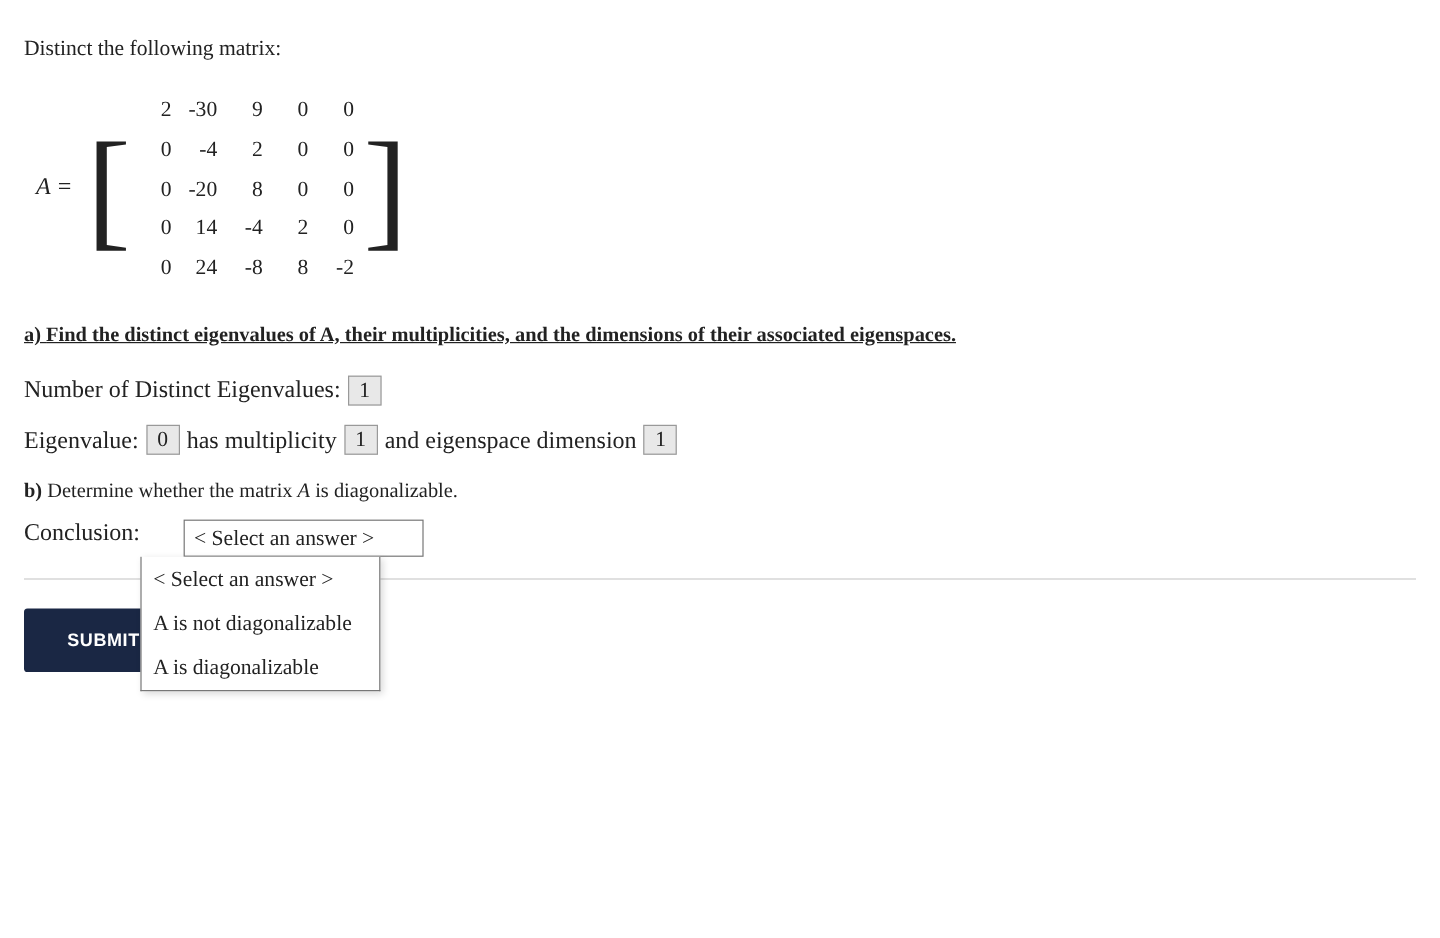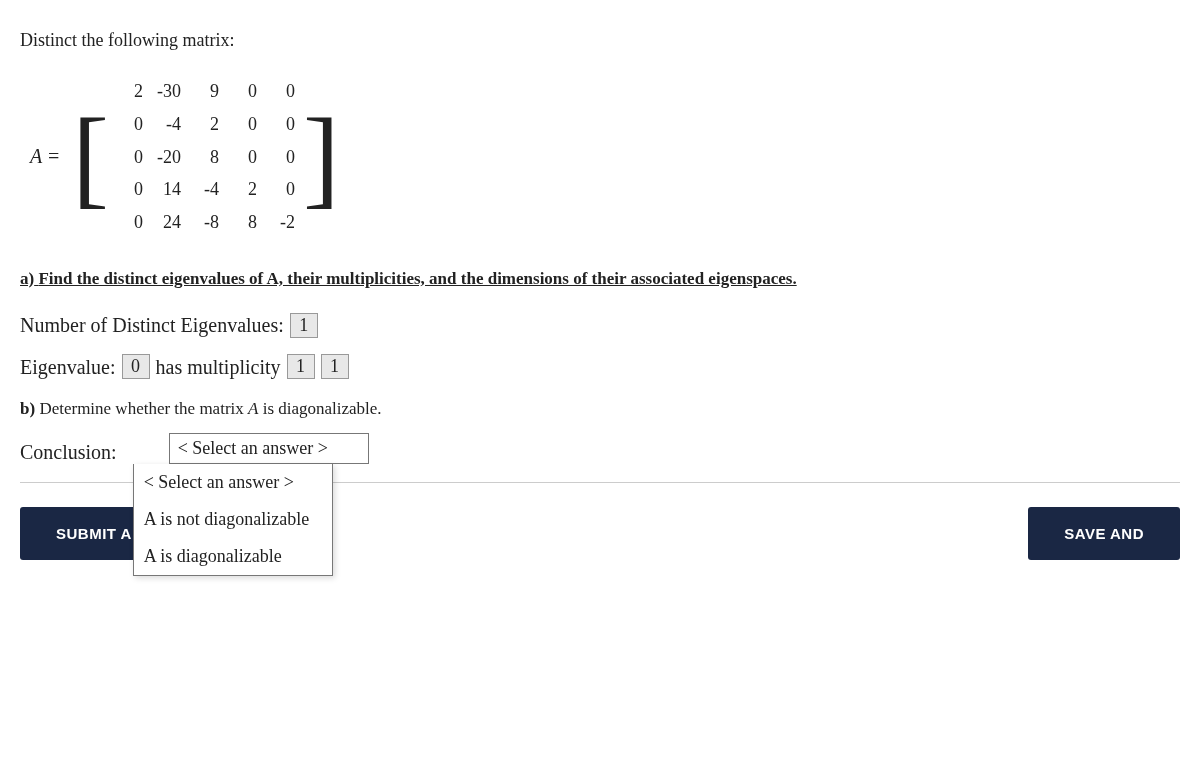--- a/index.html
+++ b/index.html
@@ -108,22 +108,22 @@
 
     .part-b {
       margin-top: 10px;
       margin-bottom: 14px;
       font-size: 17px;
     }
 
     .conclusion-line {
       font-size: 20px;
       display: flex;
-      align-items: flex-end;
-      gap: 16px;
+      align-items: flex-start;
+      gap: 0;
       margin-bottom: 0;
     }
 
     .select-wrapper {
       position: relative;
       display: inline-block;
       padding-left: 36px;
     }
 
     .conclusion-select {
@@ -267,20 +267,21 @@
 <div class="num-distinct">
   <span>Number of Distinct Eigenvalues:</span>
   <span class="inline-input">1</span>
 </div>
 
 <div class="eigenvalue-line">
   <span>Eigenvalue:</span>
   <span class="inline-input">0</span>
   <span>has multiplicity</span>
   <span class="inline-input">1</span>
+  <span>and eigenspace dimension</span>
   <span class="inline-input">1</span>
 </div>
 
 <p class="part-b">
   <strong>b)</strong>
   <span> Determine whether the matrix <em>A</em> is diagonalizable.</span>
 </p>
 
 <div class="conclusion-line">
   <span>Conclusion:</span>
@@ -293,14 +294,13 @@
       </div>
   </div>
 </div>
 
 <hr class="divider-line">
 
 <div class="bottom-bar">
   <div class="bottom-left">
     <button class="btn-submit">SUBMIT AND MARK</button>
   </div>
-  <button class="btn-save">SAVE AND</button>
 </div>
 
 </body></html>

